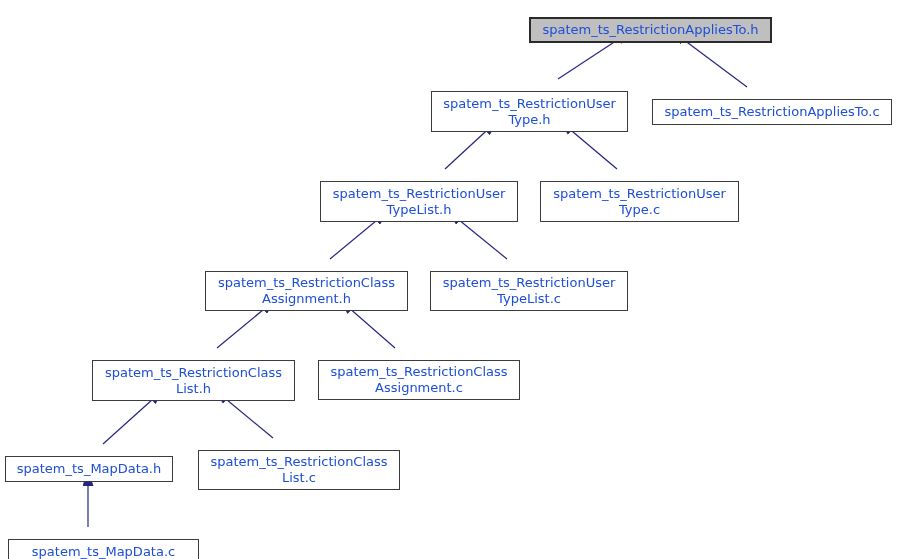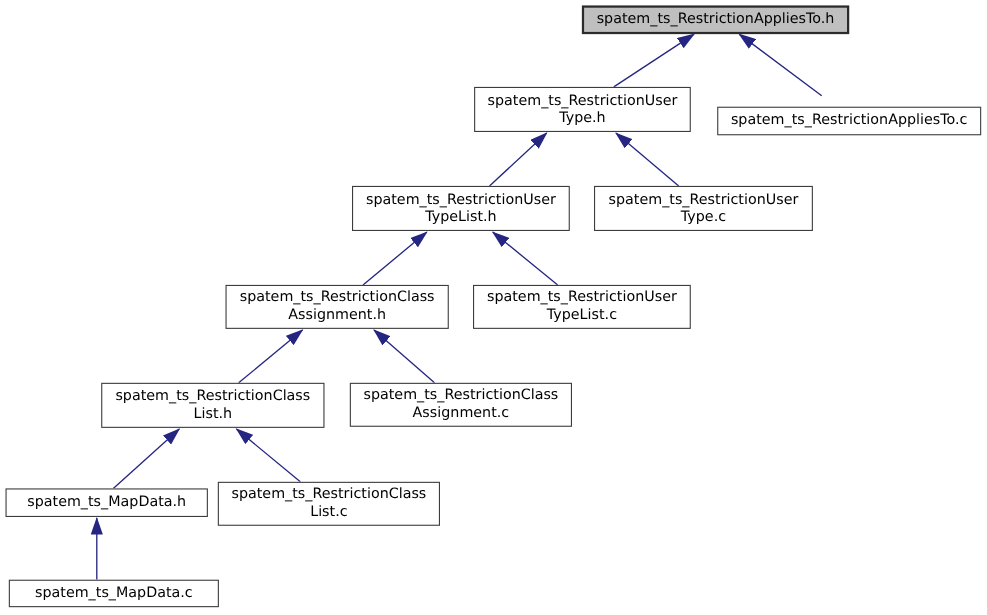--- a/index.html
+++ b/index.html
@@ -30,29 +30,30 @@
     left: 0;
     top: 0;
     width: 897px;
     height: 559px;
   }
   .graph-node {
     position: absolute;
     box-sizing: border-box;
     border: 1px solid #3c3c3c;
     background: #ffffff;
-    color: #000000;
+    color: #1d4ed8;
     display: flex;
     align-items: center;
     justify-content: center;
     text-align: center;
     font-size: 13px;
     line-height: 16px;
     white-space: pre-line;
     cursor: pointer;
+    margin-top: 12px;
   }
   .graph-node.highlight {
     background: #bfbfbf;
     border-width: 2px;
     border-color: #2b2b2b;
   }
   .graph-node span {
     display: block;
     width: 100%;
   }
@@ -78,31 +79,31 @@
         <line x1="395" y1="348" x2="340" y2="300" stroke="#252582" stroke-width="1.2" marker-end="url(#arrowhead)"></line>
         <line x1="103" y1="444" x2="163" y2="390" stroke="#252582" stroke-width="1.2" marker-end="url(#arrowhead)"></line>
         <line x1="273" y1="438" x2="215" y2="390" stroke="#252582" stroke-width="1.2" marker-end="url(#arrowhead)"></line>
         <line x1="88" y1="527" x2="88" y2="471" stroke="#252582" stroke-width="1.2" marker-end="url(#arrowhead)"></line>
       </g>
   </svg>
   <div class="node-layer">
       <div class="graph-node highlight" style="left: 529px; top: 5px; width: 243px; height: 26px;"><span>spatem_ts_RestrictionAppliesTo.h</span></div>
       <div class="graph-node" style="left: 431px; top: 79px; width: 197px; height: 41px;"><span>spatem_ts_RestrictionUser
 Type.h</span></div>
-      <div class="graph-node" style="left: 652px; top: 97px; width: 240px; height: 26px;"><span>spatem_ts_RestrictionAppliesTo.c</span></div>
+      <div class="graph-node" style="left: 652px; top: 87px; width: 240px; height: 26px;"><span>spatem_ts_RestrictionAppliesTo.c</span></div>
       <div class="graph-node" style="left: 320px; top: 169px; width: 198px; height: 41px;"><span>spatem_ts_RestrictionUser
 TypeList.h</span></div>
       <div class="graph-node" style="left: 540px; top: 169px; width: 199px; height: 41px;"><span>spatem_ts_RestrictionUser
 Type.c</span></div>
       <div class="graph-node" style="left: 205px; top: 259px; width: 203px; height: 40px;"><span>spatem_ts_RestrictionClass
 Assignment.h</span></div>
       <div class="graph-node" style="left: 430px; top: 259px; width: 198px; height: 40px;"><span>spatem_ts_RestrictionUser
 TypeList.c</span></div>
       <div class="graph-node" style="left: 92px; top: 348px; width: 203px; height: 41px;"><span>spatem_ts_RestrictionClass
 List.h</span></div>
       <div class="graph-node" style="left: 318px; top: 348px; width: 202px; height: 40px;"><span>spatem_ts_RestrictionClass
 Assignment.c</span></div>
-      <div class="graph-node" style="left: 5px; top: 444px; width: 184px; height: 26px;"><span>spatem_ts_MapData.h</span></div>
+      <div class="graph-node" style="left: 5px; top: 444px; width: 168px; height: 26px;"><span>spatem_ts_MapData.h</span></div>
       <div class="graph-node" style="left: 198px; top: 438px; width: 202px; height: 40px;"><span>spatem_ts_RestrictionClass
 List.c</span></div>
       <div class="graph-node" style="left: 8px; top: 527px; width: 191px; height: 25px;"><span>spatem_ts_MapData.c</span></div>
     </div>
 </div>
 
 </body></html>

